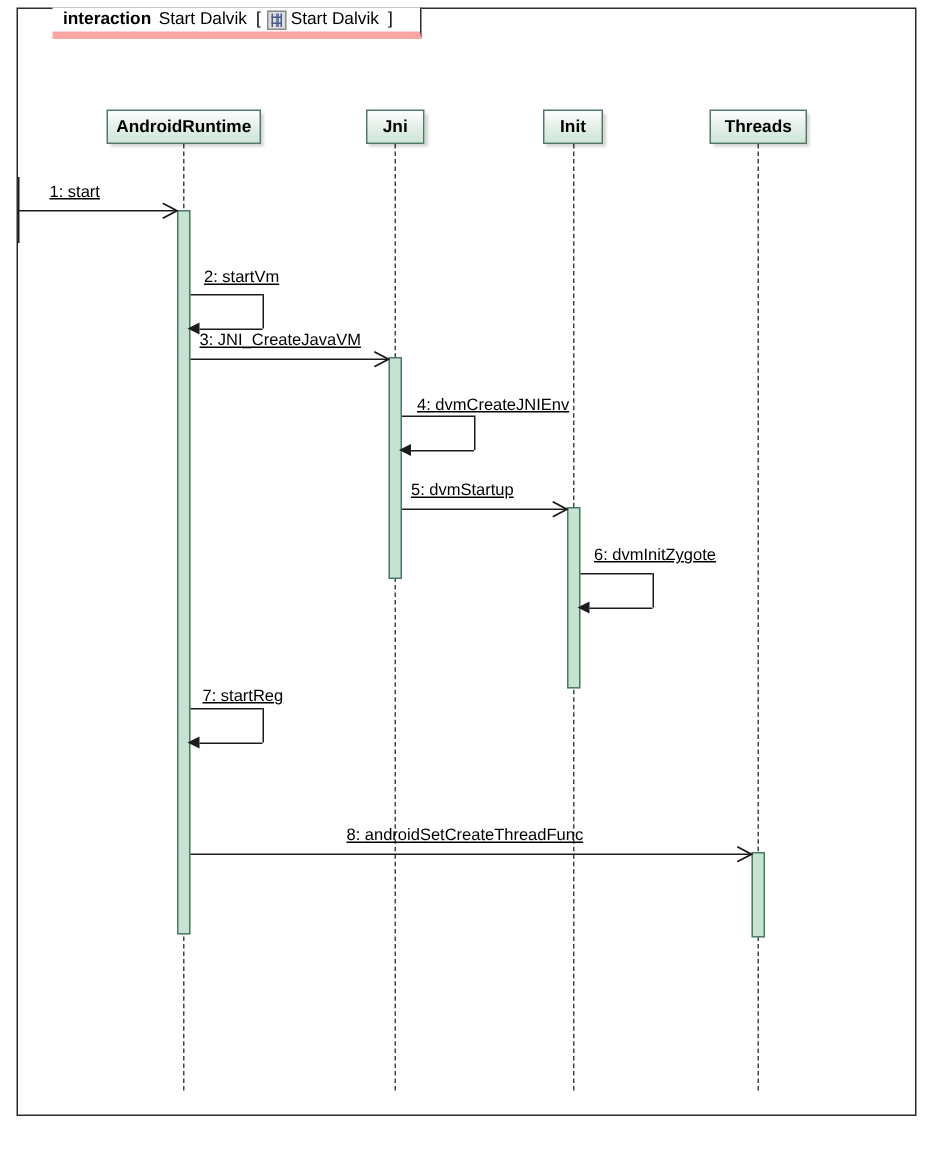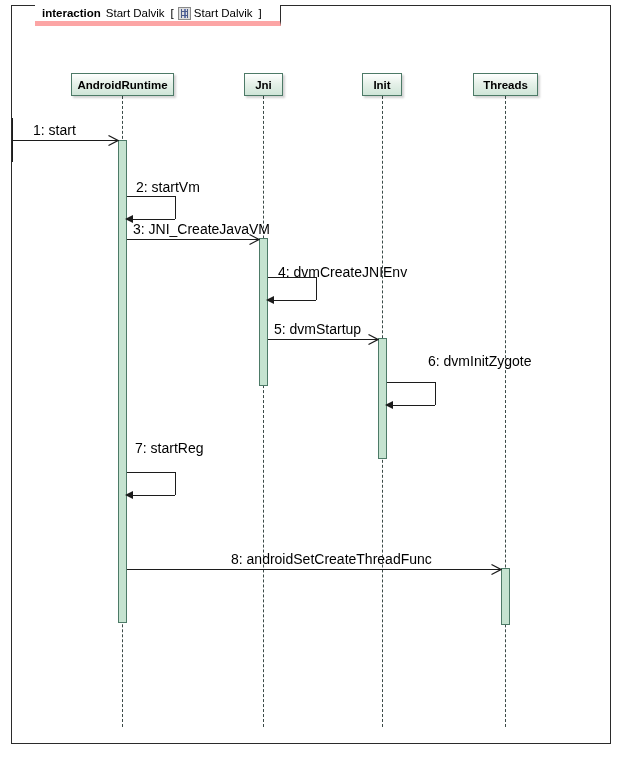--- a/index.html
+++ b/index.html
@@ -129,23 +129,24 @@
   .arrow-open-right {
     position: absolute;
     width: 11px;
     height: 11px;
     pointer-events: none;
   }
   .arrow-open-right svg { display:block; }
 
   .msg-label {
     position: absolute;
-    font-size: 14px;
+    font-size: 11px;
     color: #000000;
     white-space: nowrap;
+    text-decoration: underline;
   }
 
   
   .self-top   { position:absolute; height:0; border-top:1px solid #1c1c1c; }
   .self-right { position:absolute; width:0;  border-left:1px solid #1c1c1c; }
   .self-bot   { position:absolute; height:0; border-top:1px solid #1c1c1c; }
 </style>
 </head>
 <body>
 
@@ -221,28 +222,28 @@
             <path d="M0.5 0.5 L10 5.5 L0.5 10.5" fill="none" stroke="#1c1c1c" stroke-width="1.2"></path>
           </svg>
         </div>
         <div class="msg-label" style="left: 274px; top: 321px; text-align: right;">5:  dvmStartup</div>
       </div>
       <div style="position: absolute; left: 0px; top: 0px; width: 100%; height: 100%;">
         <div class="self-top" style="left: 387px; top: 382px; width: 48px;"></div>
         <div class="self-right" style="left: 435px; top: 382px; height: 23px;"></div>
         <div class="self-bot" style="left: 393px; top: 405px; width: 42px;"></div>
         <div class="arrow-left" style="left: 385px; top: 401px;"></div>
-        <div class="msg-label" style="left: 396px; top: 353px; margin-left: 32px;">6:  dvmInitZygote</div>
+        <div class="msg-label" style="left: 396px; top: 364px;">6:  dvmInitZygote</div>
       </div>
       <div style="position: absolute; left: 0px; top: 0px; width: 100%; height: 100%;">
         <div class="self-top" style="left: 127px; top: 472px; width: 48px;"></div>
         <div class="self-right" style="left: 175px; top: 472px; height: 23px;"></div>
         <div class="self-bot" style="left: 133px; top: 495px; width: 42px;"></div>
         <div class="arrow-left" style="left: 125px; top: 491px;"></div>
-        <div class="msg-label" style="left: 135px; top: 440px;">7:  startReg</div>
+        <div class="msg-label" style="left: 135px; top: 458px;">7:  startReg</div>
       </div>
       <div style="position: absolute; left: 0px; top: 0px; width: 100%; height: 100%;">
         <div class="msg-line" style="left: 127px; top: 569px; width: 374px;"></div>
         <div class="arrow-open-right" style="left: 491px; top: 564px;">
           <svg width="11" height="11" viewBox="0 0 11 11">
             <path d="M0.5 0.5 L10 5.5 L0.5 10.5" fill="none" stroke="#1c1c1c" stroke-width="1.2"></path>
           </svg>
         </div>
         <div class="msg-label" style="left: 231px; top: 551px;">8:  androidSetCreateThreadFunc</div>
       </div>

